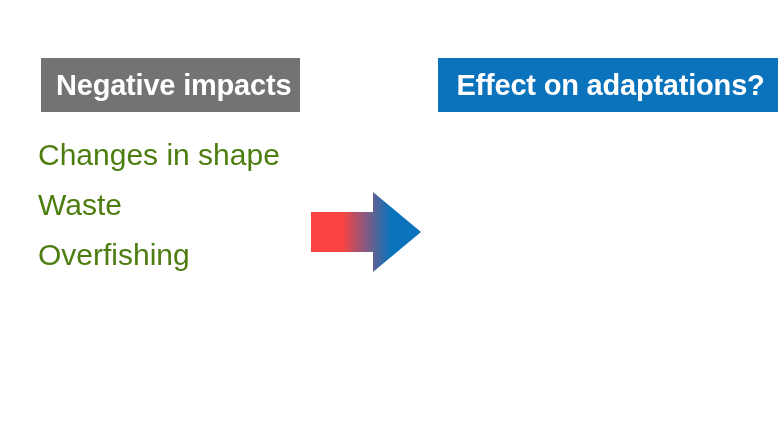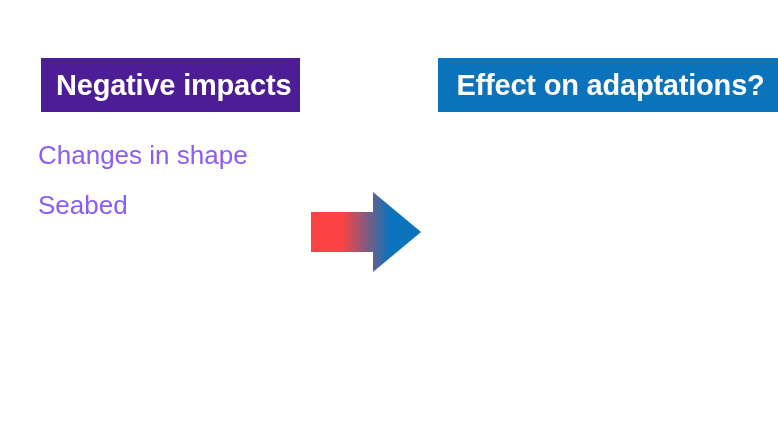--- a/index.html
+++ b/index.html
@@ -32,44 +32,44 @@
     line-height: 1;
     letter-spacing: -0.2px;
     white-space: nowrap;
   }
 
   #banner-negative {
     left: 41px;
     top: 58px;
     width: 259px;
     height: 54px;
-    background: #4c1d95;
+    background: #737373;
     padding-left: 15px;
   }
 
   #banner-effect {
     left: 438px;
     top: 58px;
     width: 345px;
     height: 54px;
     background: #0b72bc;
     justify-content: center;
   }
 
   
   #impact-list {
     position: absolute;
     left: 38px;
     top: 130px;
     width: 280px;
   }
   .impact-item {
-    font-size: 26px;
+    font-size: 30px;
     line-height: 50px;
-    color: #8b5cf6;
+    color: #4d7c0f;
     white-space: nowrap;
   }
 
   
   #arrow-wrap {
     position: absolute;
     left: 311px;
     top: 190px;
     width: 112px;
     height: 84px;
@@ -93,21 +93,22 @@
 <body>
 
 <div id="slide">
 
   <div class="banner" id="banner-negative">
     <span class="banner-label">Negative impacts</span>
   </div>
 
   <div id="impact-list">
     <div class="impact-item">Changes in shape</div>
-    <div class="impact-item">Seabed</div>
+    <div class="impact-item">Waste</div>
+    <div class="impact-item">Overfishing</div>
   </div>
 
   <div id="arrow-wrap">
     <svg viewBox="0 0 112 84" xmlns="http://www.w3.org/2000/svg">
       <defs>
         <linearGradient id="arrowGrad" x1="0" y1="0" x2="1" y2="0">
           <stop offset="0%" stop-color="#fc4343"></stop>
           <stop offset="28%" stop-color="#fc4343"></stop>
           <stop offset="72%" stop-color="#0b72bc"></stop>
           <stop offset="100%" stop-color="#0b72bc"></stop>

